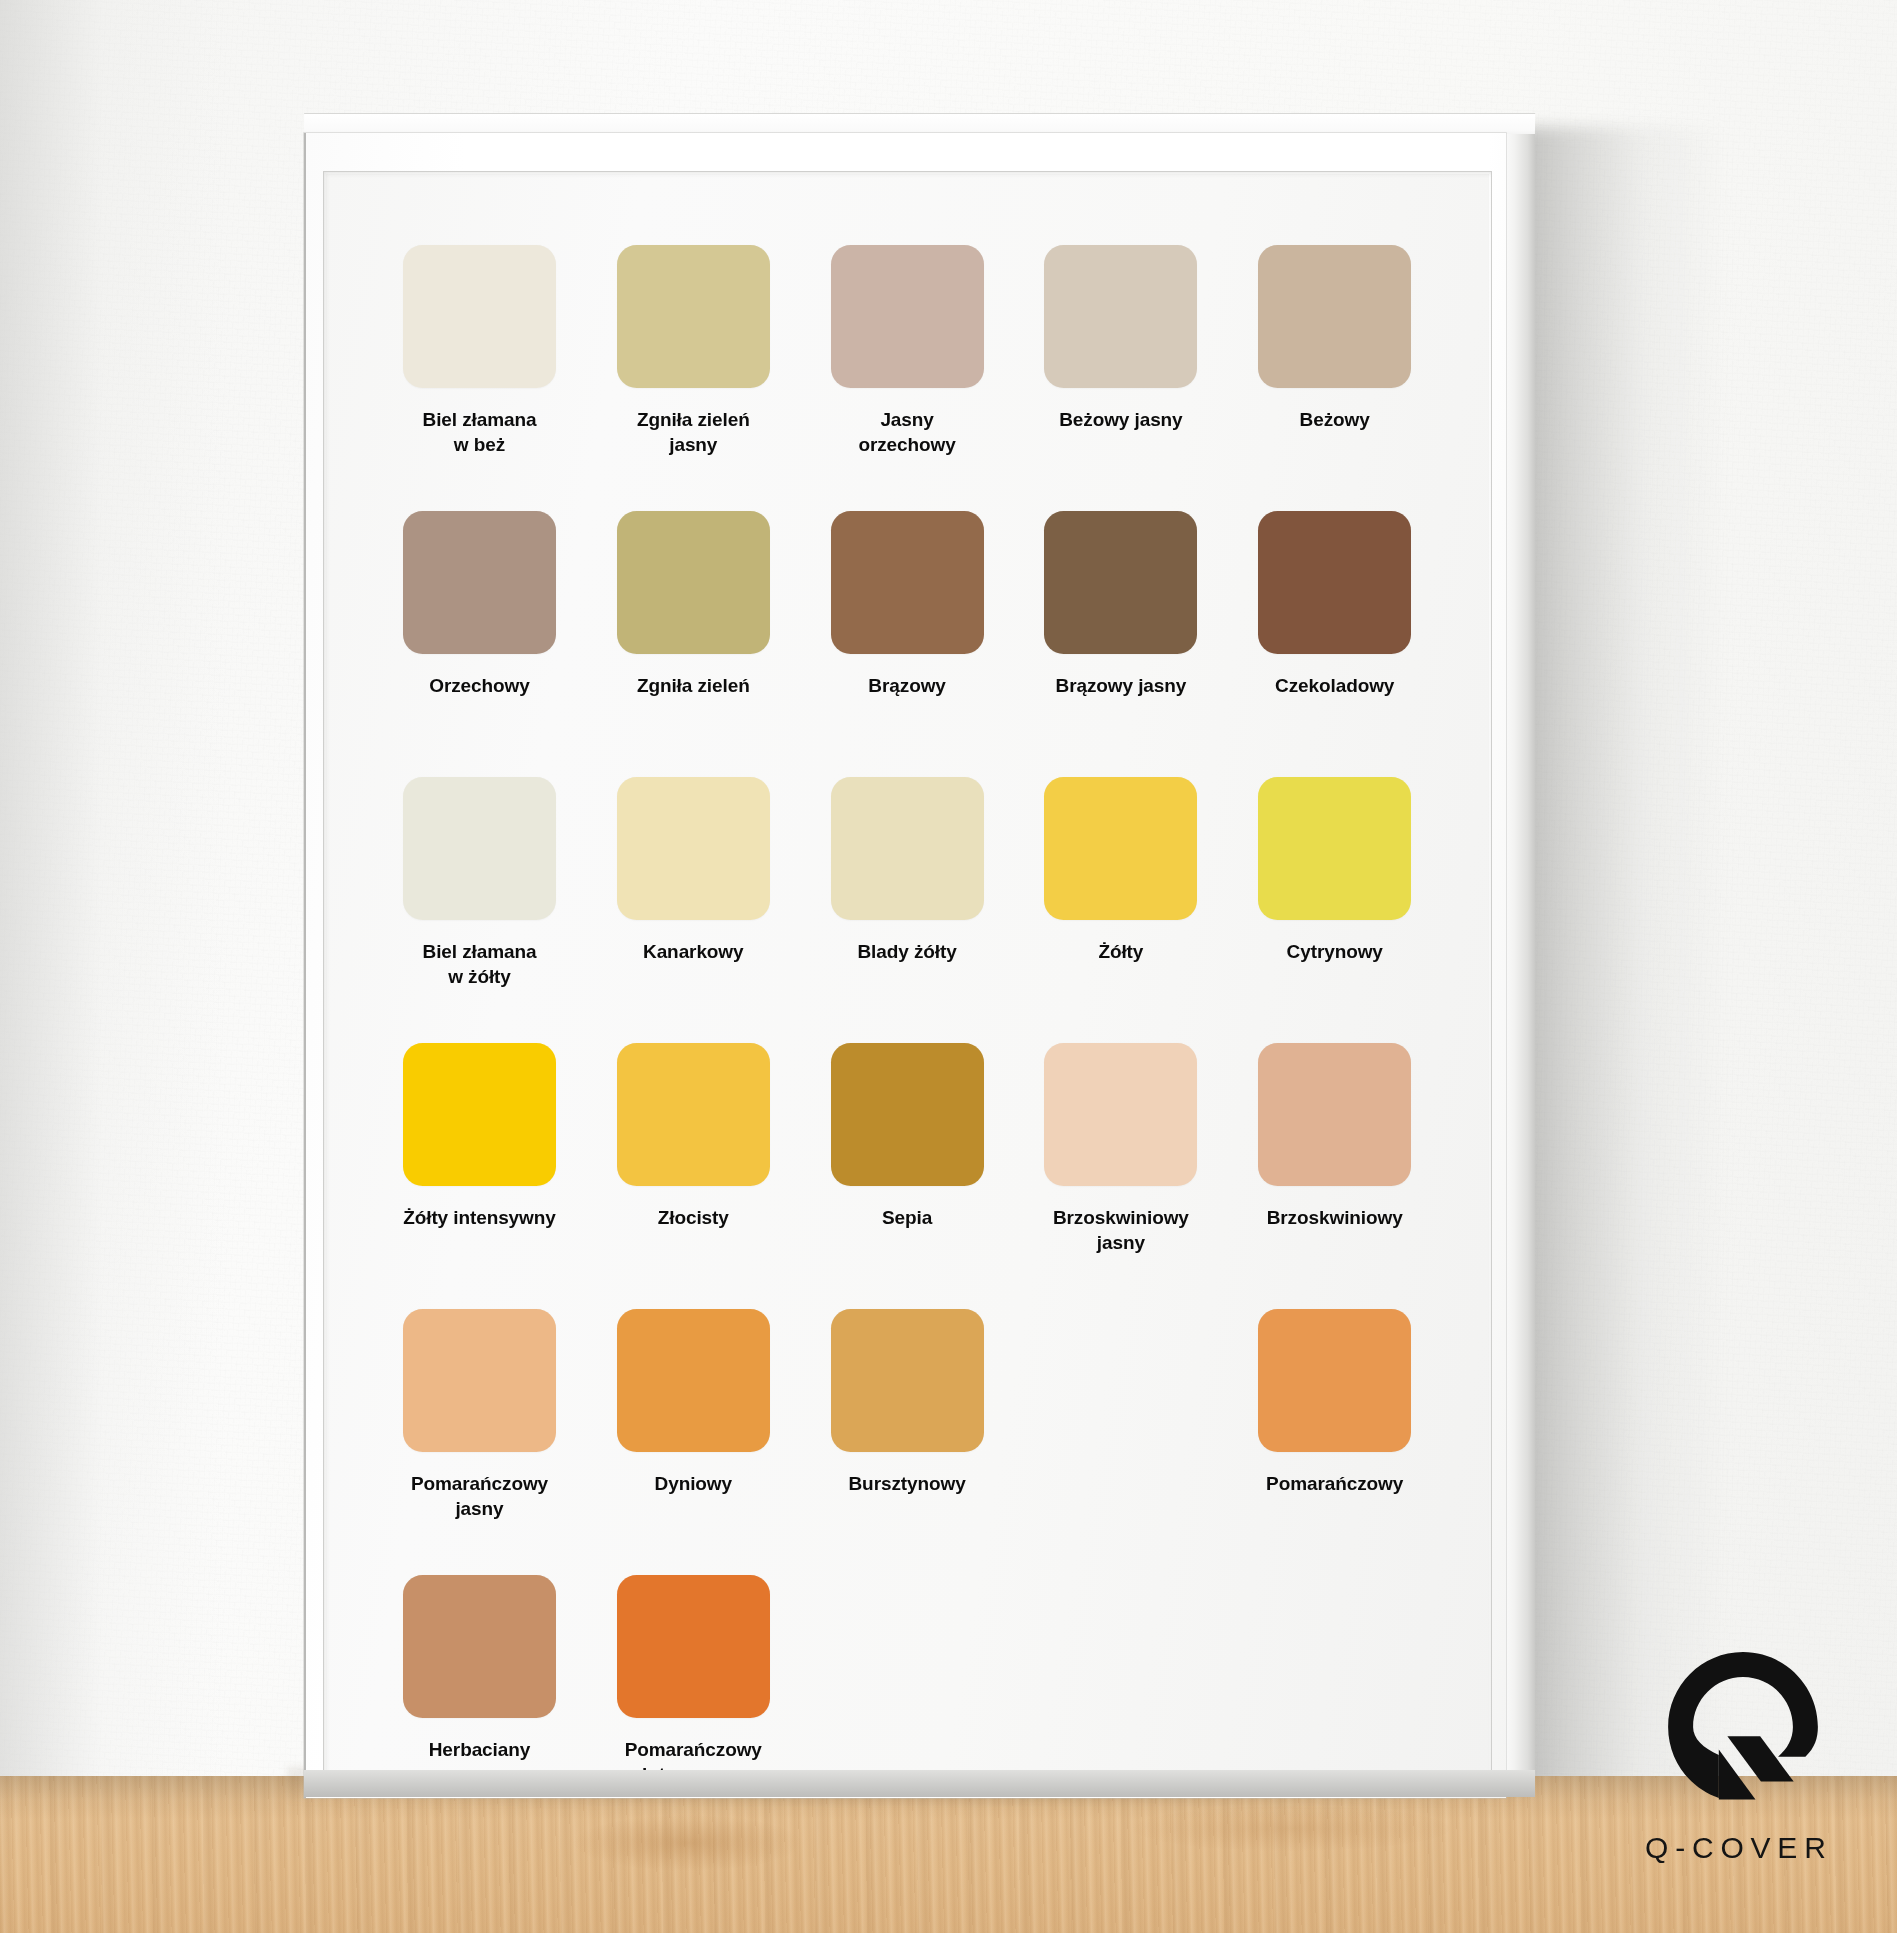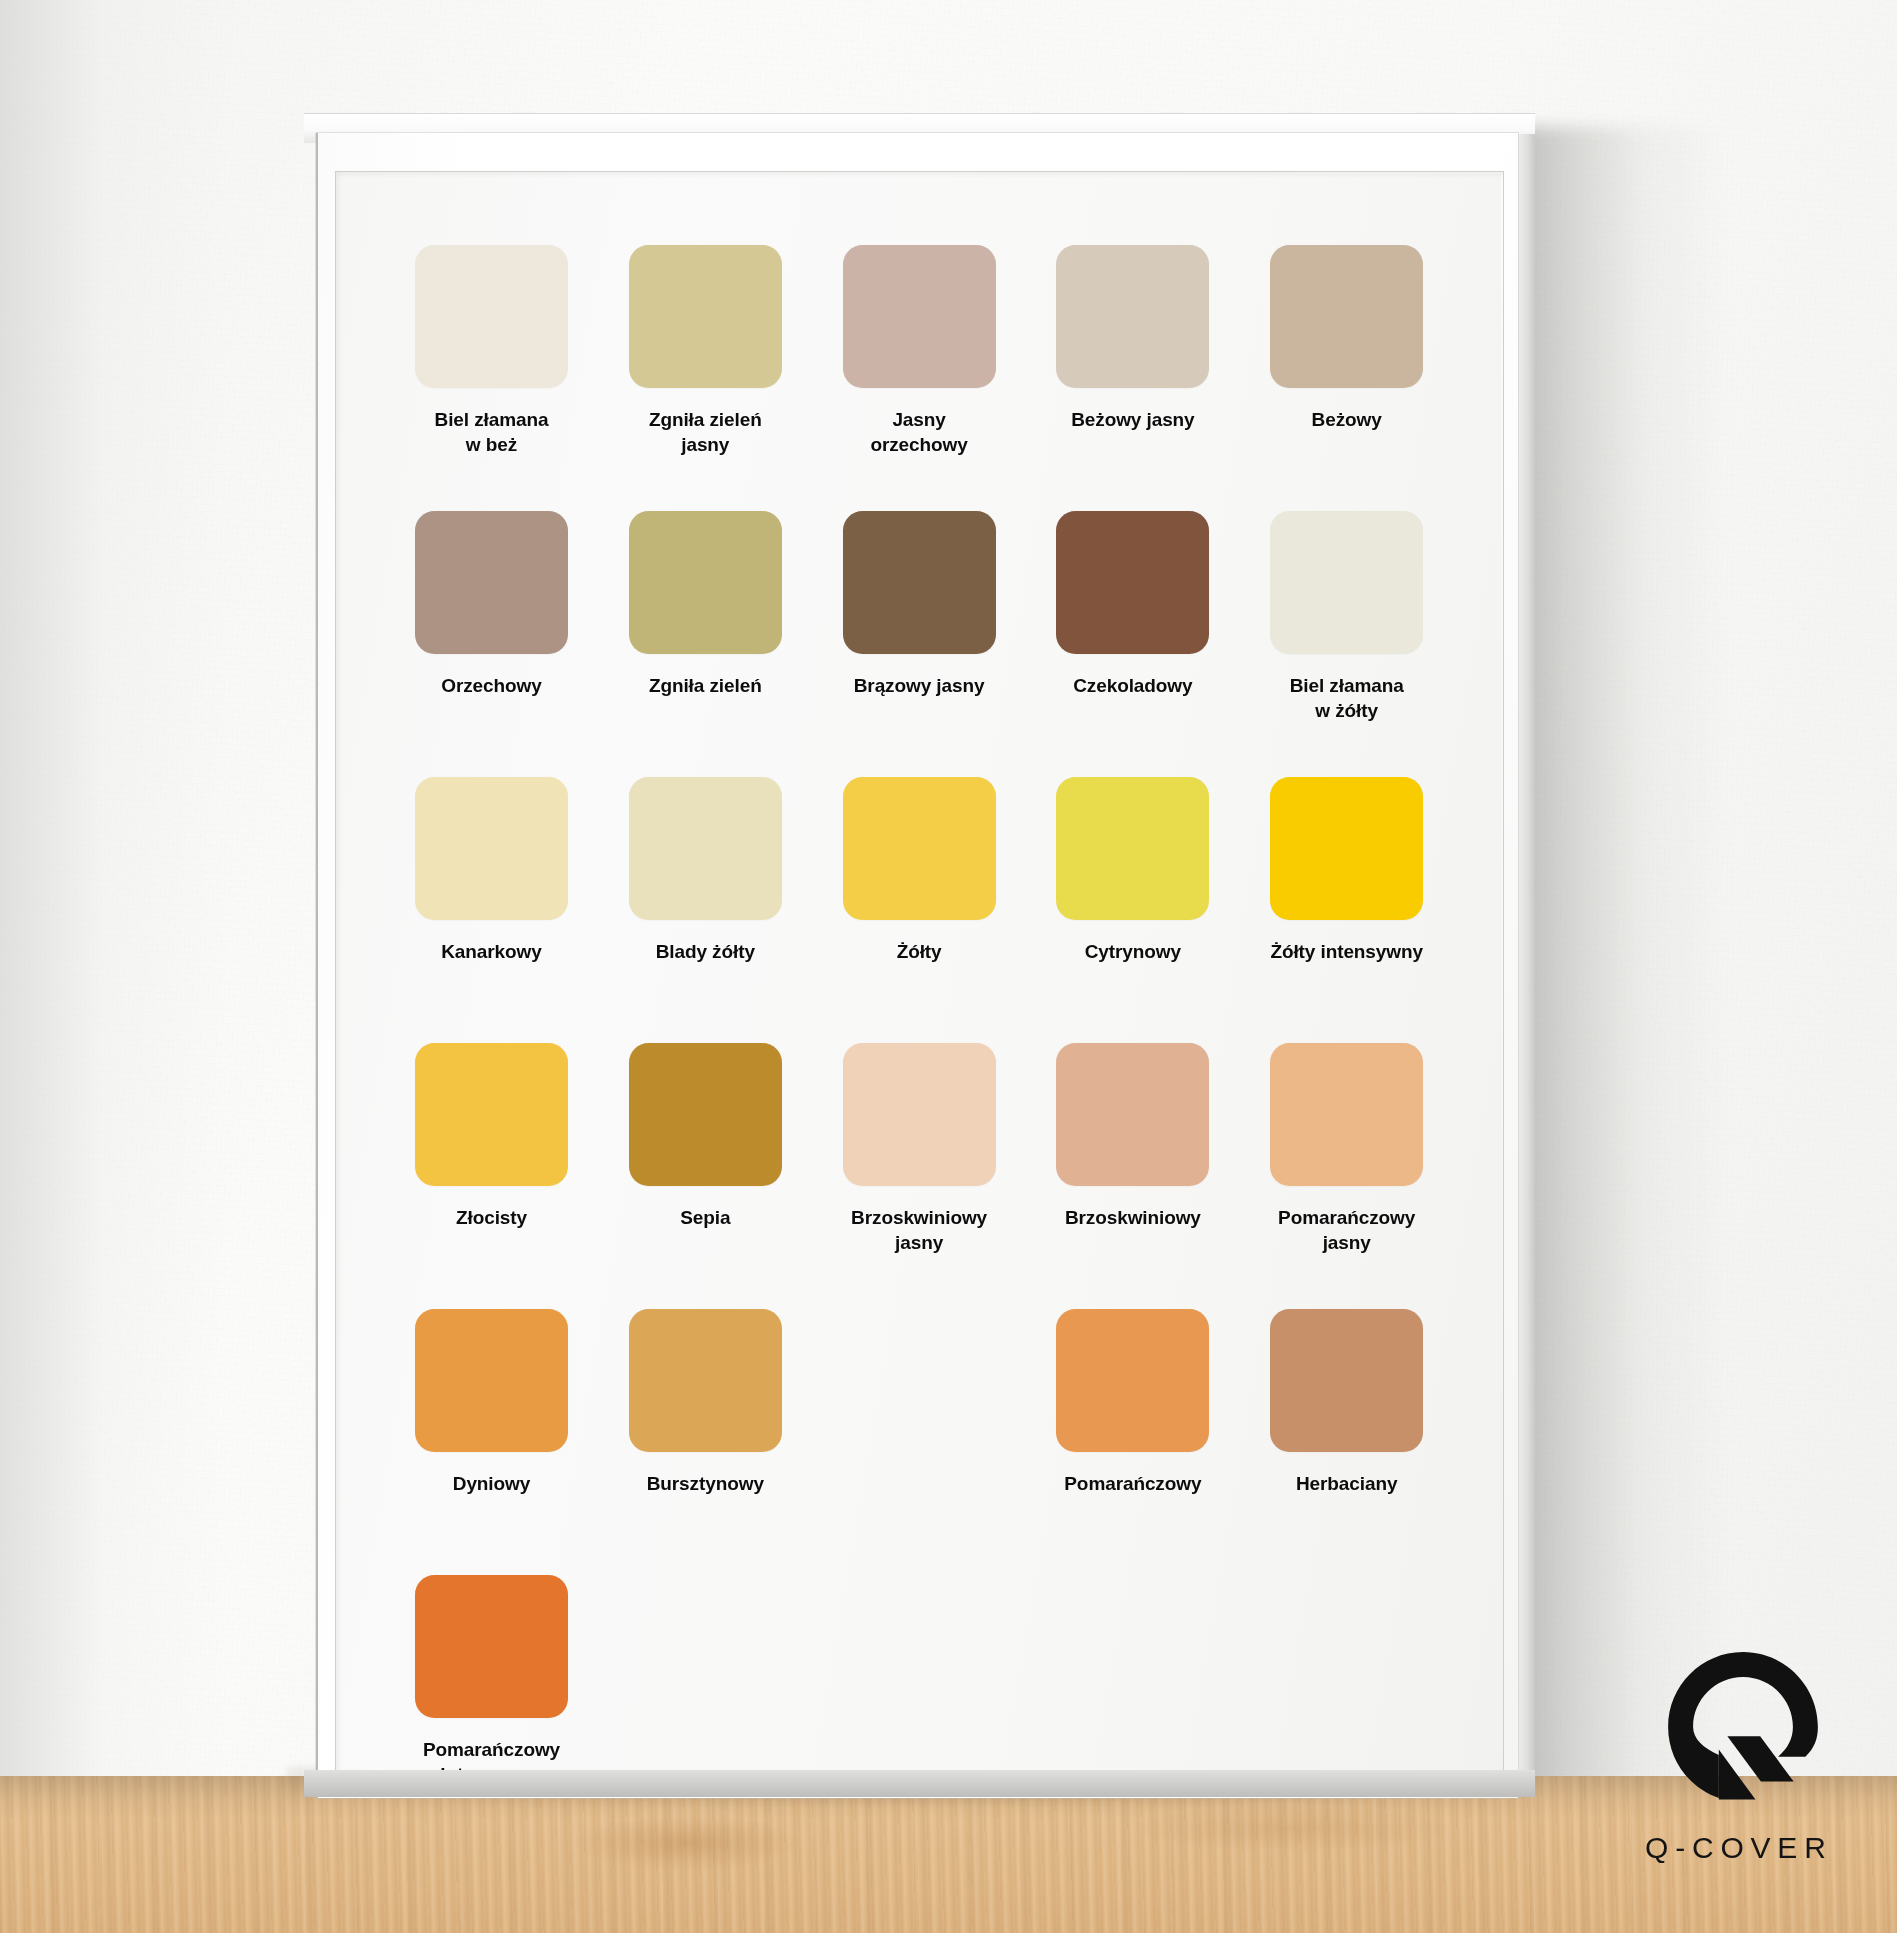--- a/index.html
+++ b/index.html
@@ -122,21 +122,21 @@
     border-top: 0.8px solid #d8d8d6;
   }
   .frame-right-side {
     position: absolute;
     right: 0; top: 21px;
     width: 33px; height: 1663px;
     background: linear-gradient(90deg, #fdfdfd 0%, #f2f2f1 38%, #dededc 78%, #c9c9c7 100%);
   }
   .frame-body {
     position: absolute;
-    left: 12px; top: 19.6px;
+    left: 0; top: 19.6px;
     width: 1202px; height: 1665px;
     background: linear-gradient(95deg, #fbfbfb 0%, #ffffff 12%, #ffffff 88%, #f4f4f3 100%);
     border-left: 2.3px solid #b9b9b7;
     box-sizing: border-box;
     box-shadow: 0 0 0 0.8px rgba(190,190,188,0.5);
     text-decoration: underline;
   }
   .frame-bottom-bevel {
     position: absolute;
     left: 0; bottom: 0;
@@ -275,20 +275,24 @@
             </div>
             <div class="cell">
               <div class="swatch" style="background: rgb(172, 147, 131);"></div>
               <div class="swatch-label">Orzechowy</div>
             </div>
             <div class="cell">
               <div class="swatch" style="background: rgb(193, 180, 119);"></div>
               <div class="swatch-label">Zgniła zieleń</div>
             </div>
             <div class="cell">
+              <div class="swatch" style="background: rgb(147, 106, 75);"></div>
+              <div class="swatch-label">Brązowy</div>
+            </div>
+            <div class="cell">
               <div class="swatch" style="background: rgb(124, 96, 69);"></div>
               <div class="swatch-label">Brązowy jasny</div>
             </div>
             <div class="cell">
               <div class="swatch" style="background: rgb(129, 85, 61);"></div>
               <div class="swatch-label">Czekoladowy</div>
             </div>
             <div class="cell">
               <div class="swatch" style="background: rgb(233, 232, 219);"></div>
               <div class="swatch-label">Biel złamana

